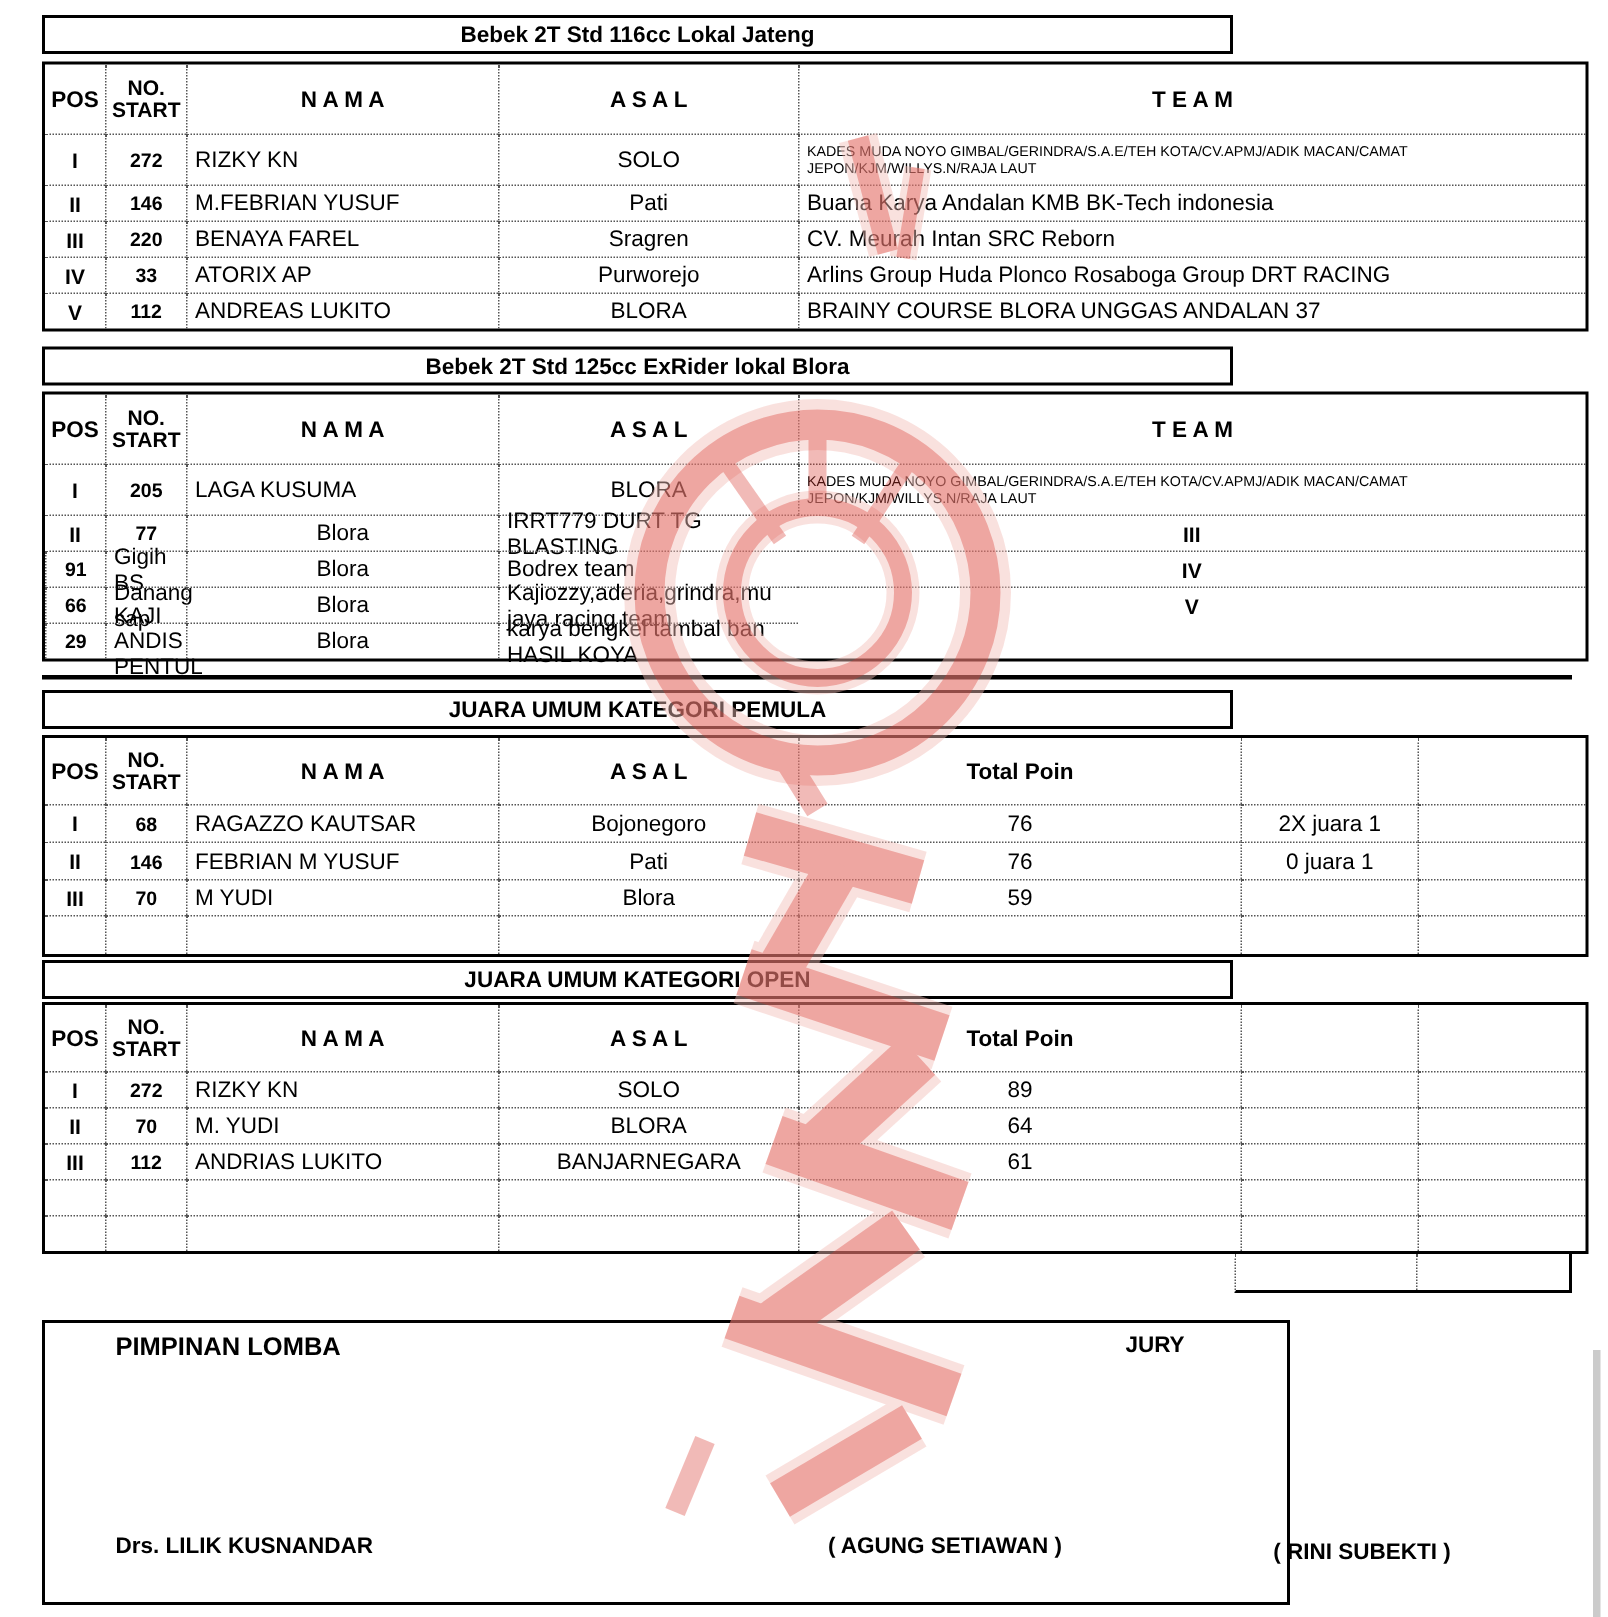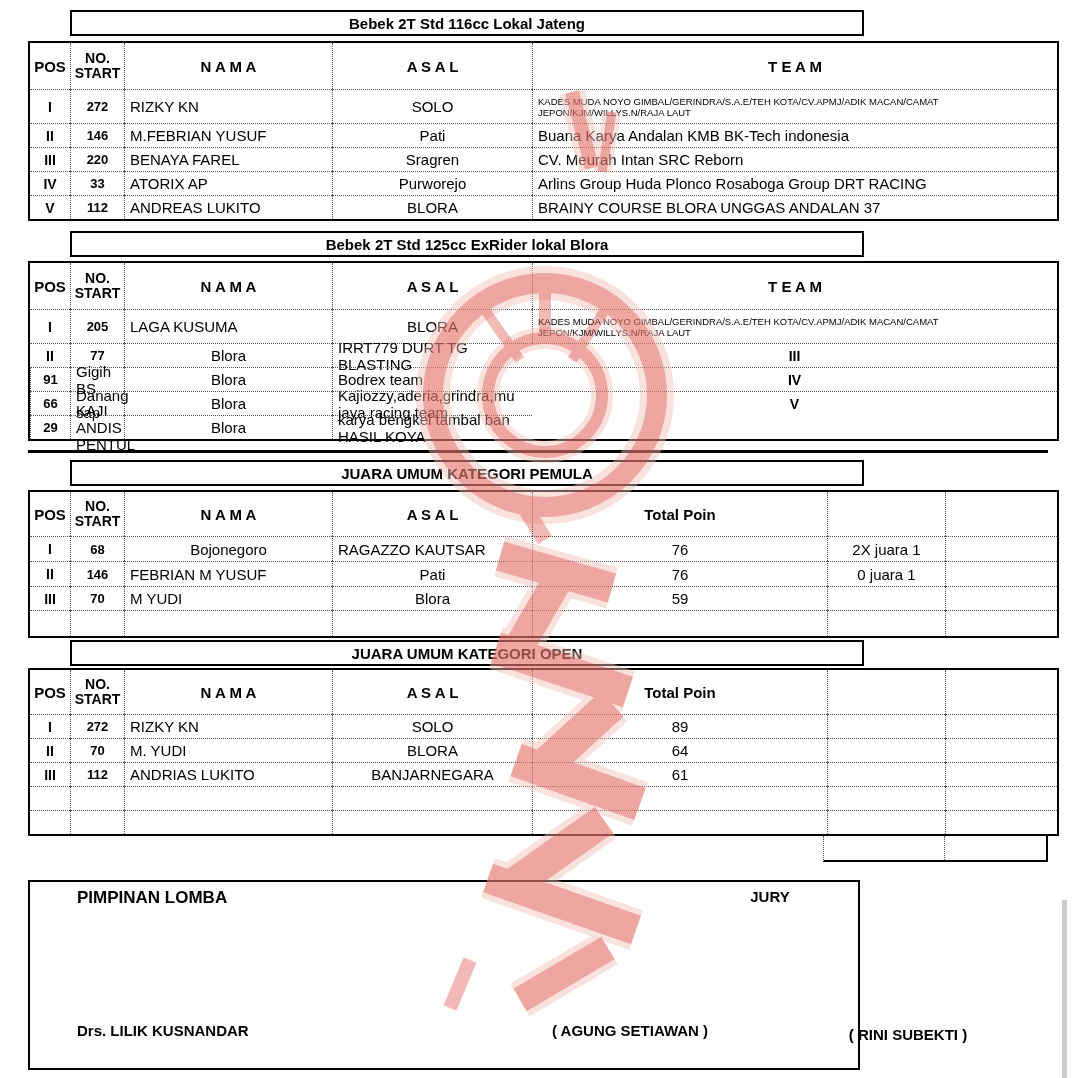--- a/index.html
+++ b/index.html
@@ -1,21 +1,21 @@
 <!DOCTYPE html>
 <html><head>
 <meta charset="utf-8">
 <style>
   html,body{margin:0;padding:0;background:#fff;}
   .page{position:relative;width:1072px;height:1078px;background:#ffffff;
         font-family:"Liberation Sans",sans-serif;color:#000;overflow:hidden;}
   
   .ttl{position:absolute;left:28px;width:794px;height:26px;border:2px solid #000;
        box-sizing:border-box;display:flex;align-items:center;justify-content:center;
-       font-weight:bold;font-size:15px;background:transparent;z-index:1;margin-left:42px;}
+       font-weight:bold;font-size:15px;background:transparent;z-index:1;}
   .t1t{top:10px}.t2t{top:231px}.t3t{top:460px}.t4t{top:640px}
   
   .tbl{position:absolute;left:28px;width:1031px;border:2px solid #000;box-sizing:border-box;
        display:grid;z-index:1;background:transparent;}
   .cols5{grid-template-columns:40px 54px 208px 200px 1fr;}
   .cols7{grid-template-columns:40px 54px 208px 200px 295px 118px 1fr;}
   .t1{top:41px;grid-template-rows:46px 34px 24px 24px 24px 24px;}
   .t2{top:261px;grid-template-rows:46px 34px 24px 24px 24px 24px;}
   .t3{top:490px;grid-template-rows:44px 25px 25px 24px 26px;}
   .t4{top:668px;grid-template-rows:44px 24px 24px 24px 24px 24px;}
@@ -146,22 +146,22 @@
       <span>START</span>
     </div>
     <div class="c hc vl">N A M A</div>
     <div class="c hc vl">A S A L</div>
     <div class="c hc vl">Total Poin</div>
     <div class="c vl"></div>
     <div class="c vl"></div>
 
     <div class="c ht pos">I</div>
     <div class="c ht vl no">68</div>
+    <div class="c ht vl left">RAGAZZO KAUTSAR</div>
     <div class="c ht vl">Bojonegoro</div>
-    <div class="c ht vl left">RAGAZZO KAUTSAR</div>
     <div class="c ht vl">76</div>
     <div class="c ht vl">2X juara 1</div>
     <div class="c ht vl"></div>
 
     <div class="c ht pos">II</div>
     <div class="c ht vl no">146</div>
     <div class="c ht vl left">FEBRIAN M YUSUF</div>
     <div class="c ht vl">Pati</div>
     <div class="c ht vl">76</div>
     <div class="c ht vl">0 juara 1</div>

